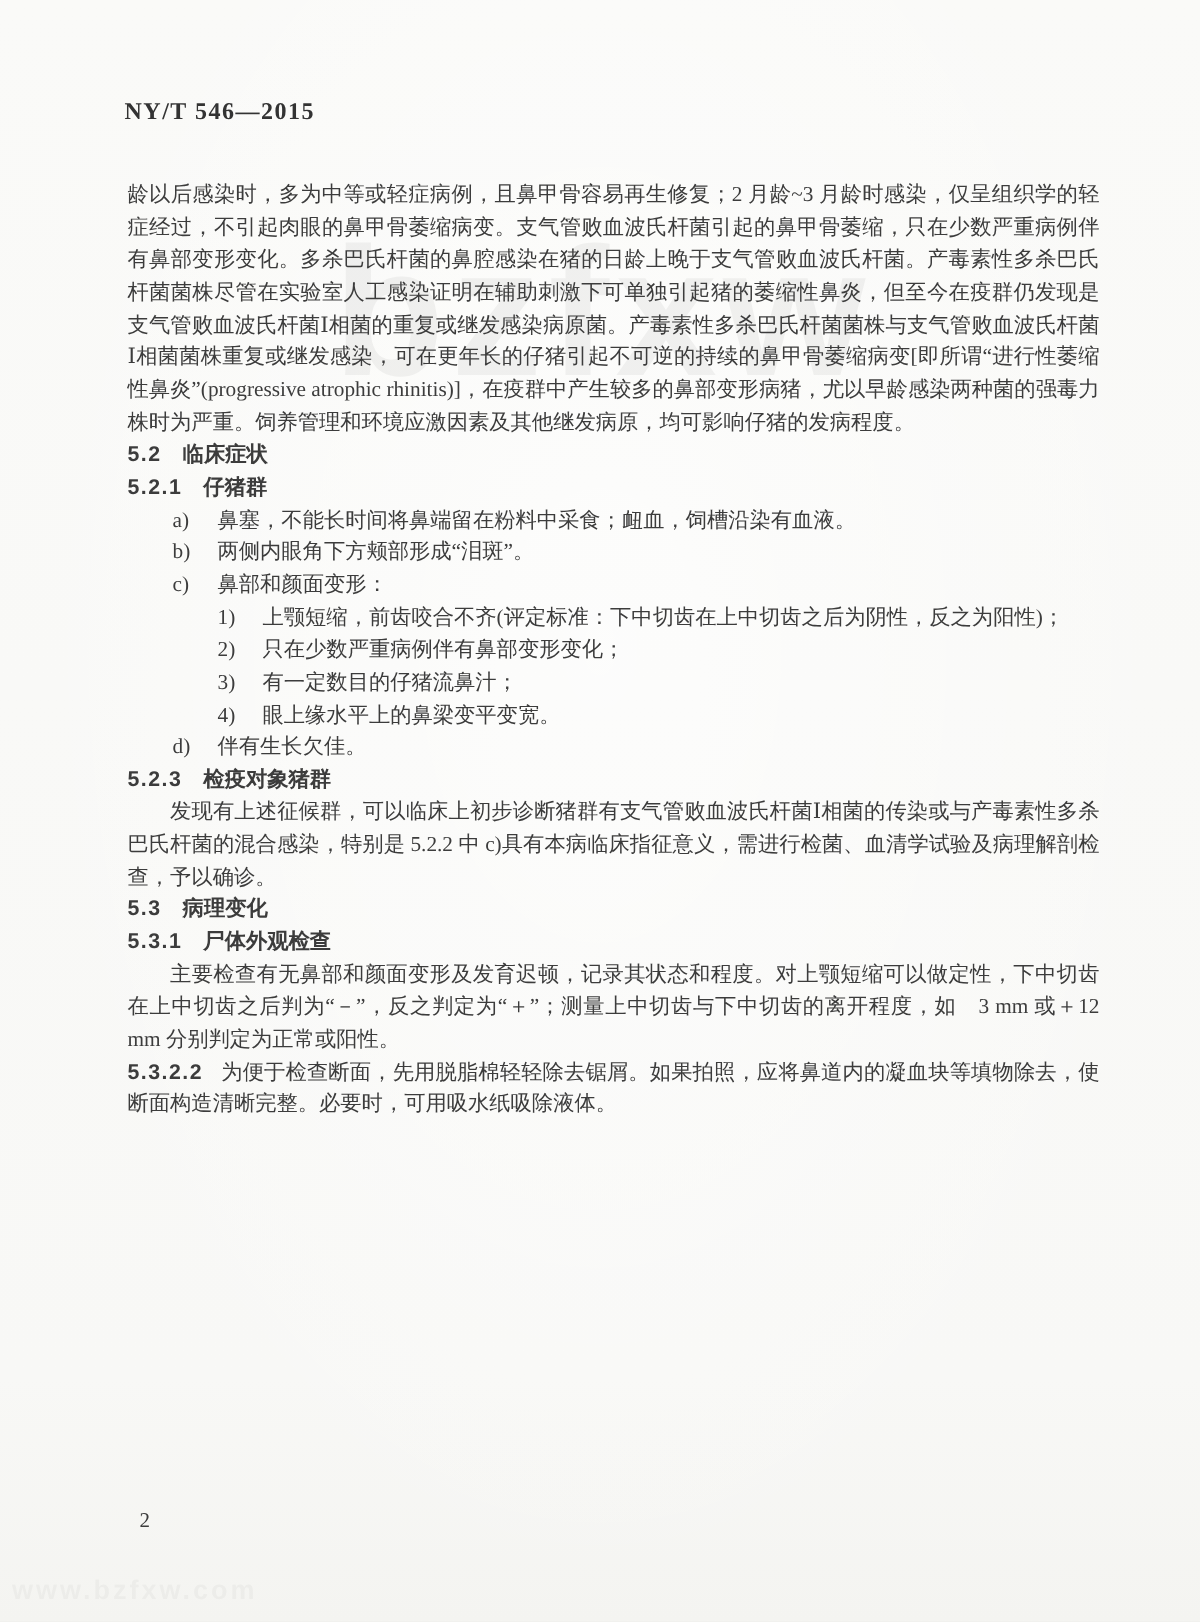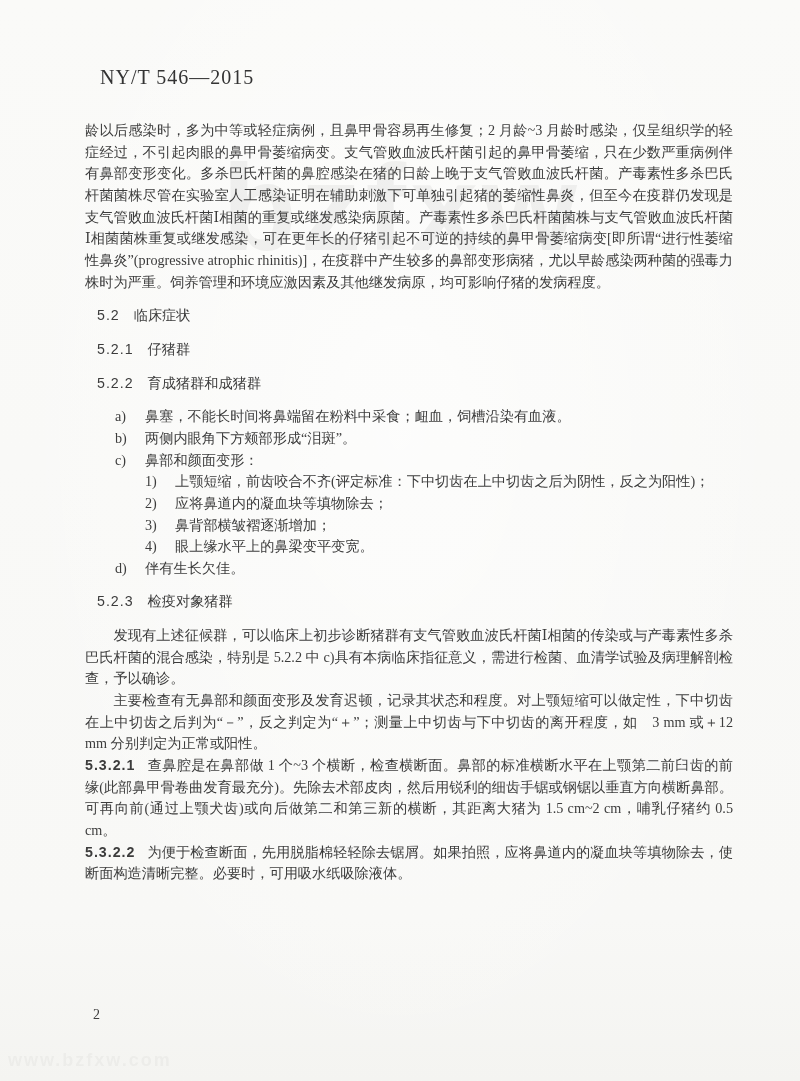--- a/index.html
+++ b/index.html
@@ -9,22 +9,22 @@
     margin:0 auto;
     background:#f9f9f7;
     background-image:
       radial-gradient(ellipse at 50% 40%, rgba(255,255,255,0.6) 0%, rgba(255,255,255,0) 70%),
       linear-gradient(180deg,#fafaf8 0%,#f8f8f6 85%,#f4f4f1 100%);
     overflow:hidden;
     font-family:"Liberation Serif","DejaVu Serif",serif;
     color:#3c3c3c;
   }
   .running-header{
-    position:absolute;top:66px;left:100px;
-    font-size:20px;font-weight:normal;letter-spacing:1px;color:#333;
+    position:absolute;top:66px;left:83px;
+    font-size:16px;font-weight:bold;letter-spacing:1px;color:#333;
   }
   .wm-center{
     position:absolute;top:138px;left:222px;
     font-family:"Liberation Sans","DejaVu Sans",sans-serif;
     font-size:122px;font-weight:bold;letter-spacing:4px;
     color:rgba(90,90,90,0.07);
     z-index:0;user-select:none;
   }
   .wm-bottom{
     position:absolute;top:1050px;left:8px;
@@ -35,22 +35,22 @@
   }
   .content{
     position:absolute;top:120px;left:85px;width:648px;
     font-size:14.2px;line-height:21.65px;
     text-align:justify;
     z-index:1;
   }
   .para{margin:0;}
   .para.ind{text-indent:2em;}
   .heading{
-    margin:12px;
-    font-weight:normal;
+    margin:0;
+    font-weight:bold;
     font-family:"Liberation Sans","DejaVu Sans",sans-serif;
     text-align:left;
   }
   .heading .num{margin-right:14px;letter-spacing:1px;}
   .clause{margin:0;}
   .clause .num{
     font-weight:bold;
     font-family:"Liberation Sans","DejaVu Sans",sans-serif;
     margin-right:12px;letter-spacing:1px;
   }
@@ -67,29 +67,29 @@
 <body>
 
 <div class="page">
   <div class="wm-center">bzfxw</div>
   <div class="wm-bottom">www.bzfxw.com</div>
   <div class="running-header">NY/T 546—2015</div>
   <div class="content" id="content">
       <div class="para">龄以后感染时，多为中等或轻症病例，且鼻甲骨容易再生修复；2 月龄~3 月龄时感染，仅呈组织学的轻症经过，不引起肉眼的鼻甲骨萎缩病变。支气管败血波氏杆菌引起的鼻甲骨萎缩，只在少数严重病例伴有鼻部变形变化。多杀巴氏杆菌的鼻腔感染在猪的日龄上晚于支气管败血波氏杆菌。产毒素性多杀巴氏杆菌菌株尽管在实验室人工感染证明在辅助刺激下可单独引起猪的萎缩性鼻炎，但至今在疫群仍发现是支气管败血波氏杆菌Ⅰ相菌的重复或继发感染病原菌。产毒素性多杀巴氏杆菌菌株与支气管败血波氏杆菌Ⅰ相菌菌株重复或继发感染，可在更年长的仔猪引起不可逆的持续的鼻甲骨萎缩病变[即所谓“进行性萎缩性鼻炎”(progressive atrophic rhinitis)]，在疫群中产生较多的鼻部变形病猪，尤以早龄感染两种菌的强毒力株时为严重。饲养管理和环境应激因素及其他继发病原，均可影响仔猪的发病程度。</div>
       <div class="heading"><span class="num">5.2</span><span>临床症状</span></div>
       <div class="heading"><span class="num">5.2.1</span><span>仔猪群</span></div>
-      <div class="heading"><span class="num">5.2.2</span><span>育成猪群和成猪群</span></div>
       <div class="li1"><span class="label">a)</span><span>鼻塞，不能长时间将鼻端留在粉料中采食；衄血，饲槽沿染有血液。</span></div>
       <div class="li1"><span class="label">b)</span><span>两侧内眼角下方颊部形成“泪斑”。</span></div>
       <div class="li1"><span class="label">c)</span><span>鼻部和颜面变形：</span></div>
       <div class="li2"><span class="label">1)</span><span>上颚短缩，前齿咬合不齐(评定标准：下中切齿在上中切齿之后为阴性，反之为阳性)；</span></div>
-      <div class="li2"><span class="label">2)</span><span>应将鼻道内的凝血块等填物除去；</span></div>
-      <div class="li2"><span class="label">3)</span><span>鼻背部横皱褶逐渐增加；</span></div>
+      <div class="li2"><span class="label">2)</span><span>只在少数严重病例伴有鼻部变形变化；</span></div>
+      <div class="li2"><span class="label">3)</span><span>有一定数目的仔猪流鼻汁；</span></div>
       <div class="li2"><span class="label">4)</span><span>眼上缘水平上的鼻梁变平变宽。</span></div>
       <div class="li1"><span class="label">d)</span><span>伴有生长欠佳。</span></div>
       <div class="heading"><span class="num">5.2.3</span><span>检疫对象猪群</span></div>
       <div class="para ind">发现有上述征候群，可以临床上初步诊断猪群有支气管败血波氏杆菌Ⅰ相菌的传染或与产毒素性多杀巴氏杆菌的混合感染，特别是 5.2.2 中 c)具有本病临床指征意义，需进行检菌、血清学试验及病理解剖检查，予以确诊。</div>
+      <div class="heading"><span class="num">5.3</span><span>病理变化</span></div>
+      <div class="heading"><span class="num">5.3.1</span><span>尸体外观检查</span></div>
       <div class="para ind">主要检查有无鼻部和颜面变形及发育迟顿，记录其状态和程度。对上颚短缩可以做定性，下中切齿在上中切齿之后判为“－”，反之判定为“＋”；测量上中切齿与下中切齿的离开程度，如　3 mm 或＋12 mm 分别判定为正常或阳性。</div>
-      <div class="clause"><span class="num">5.3.2.1</span><span>查鼻腔是在鼻部做 1 个~3 个横断，检查横断面。鼻部的标准横断水平在上颚第二前臼齿的前缘(此部鼻甲骨卷曲发育最充分)。先除去术部皮肉，然后用锐利的细齿手锯或钢锯以垂直方向横断鼻部。可再向前(通过上颚犬齿)或向后做第二和第三新的横断，其距离大猪为 1.5 cm~2 cm，哺乳仔猪约 0.5 cm。</span></div>
       <div class="clause"><span class="num">5.3.2.2</span><span>为便于检查断面，先用脱脂棉轻轻除去锯屑。如果拍照，应将鼻道内的凝血块等填物除去，使断面构造清晰完整。必要时，可用吸水纸吸除液体。</span></div>
     </div>
   <div class="page-number">2</div>
 </div>
 
 </body></html>

